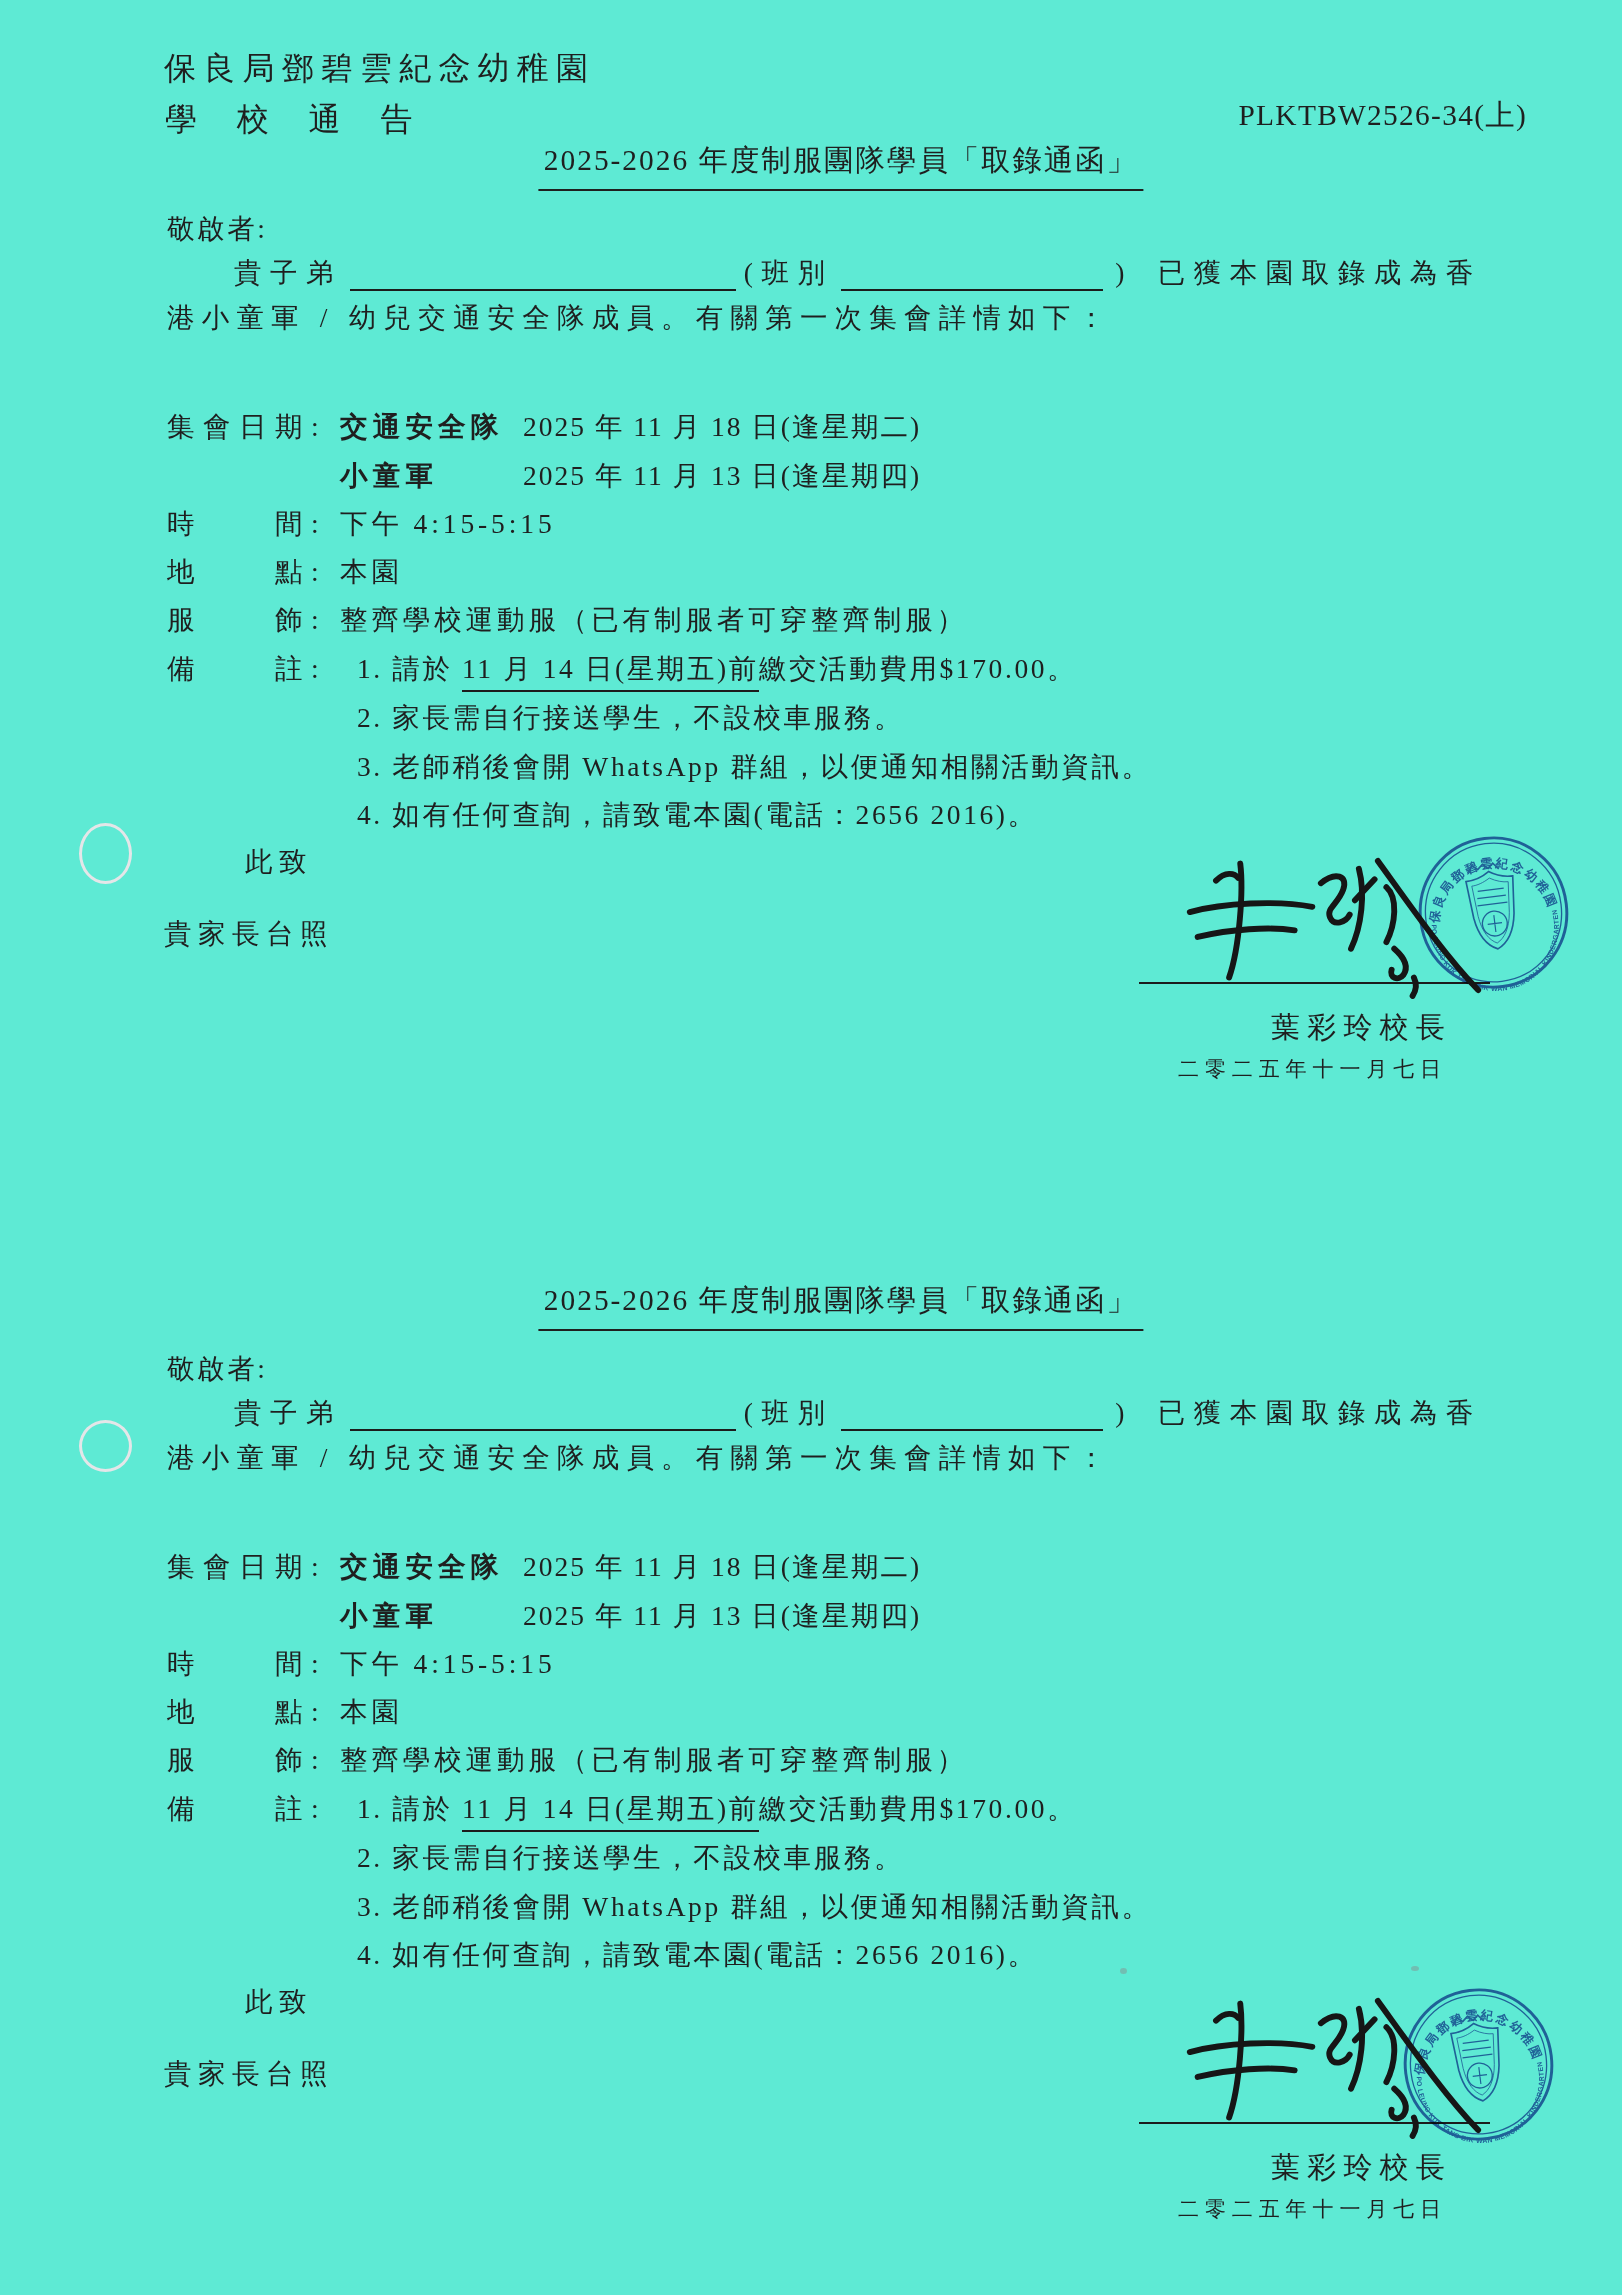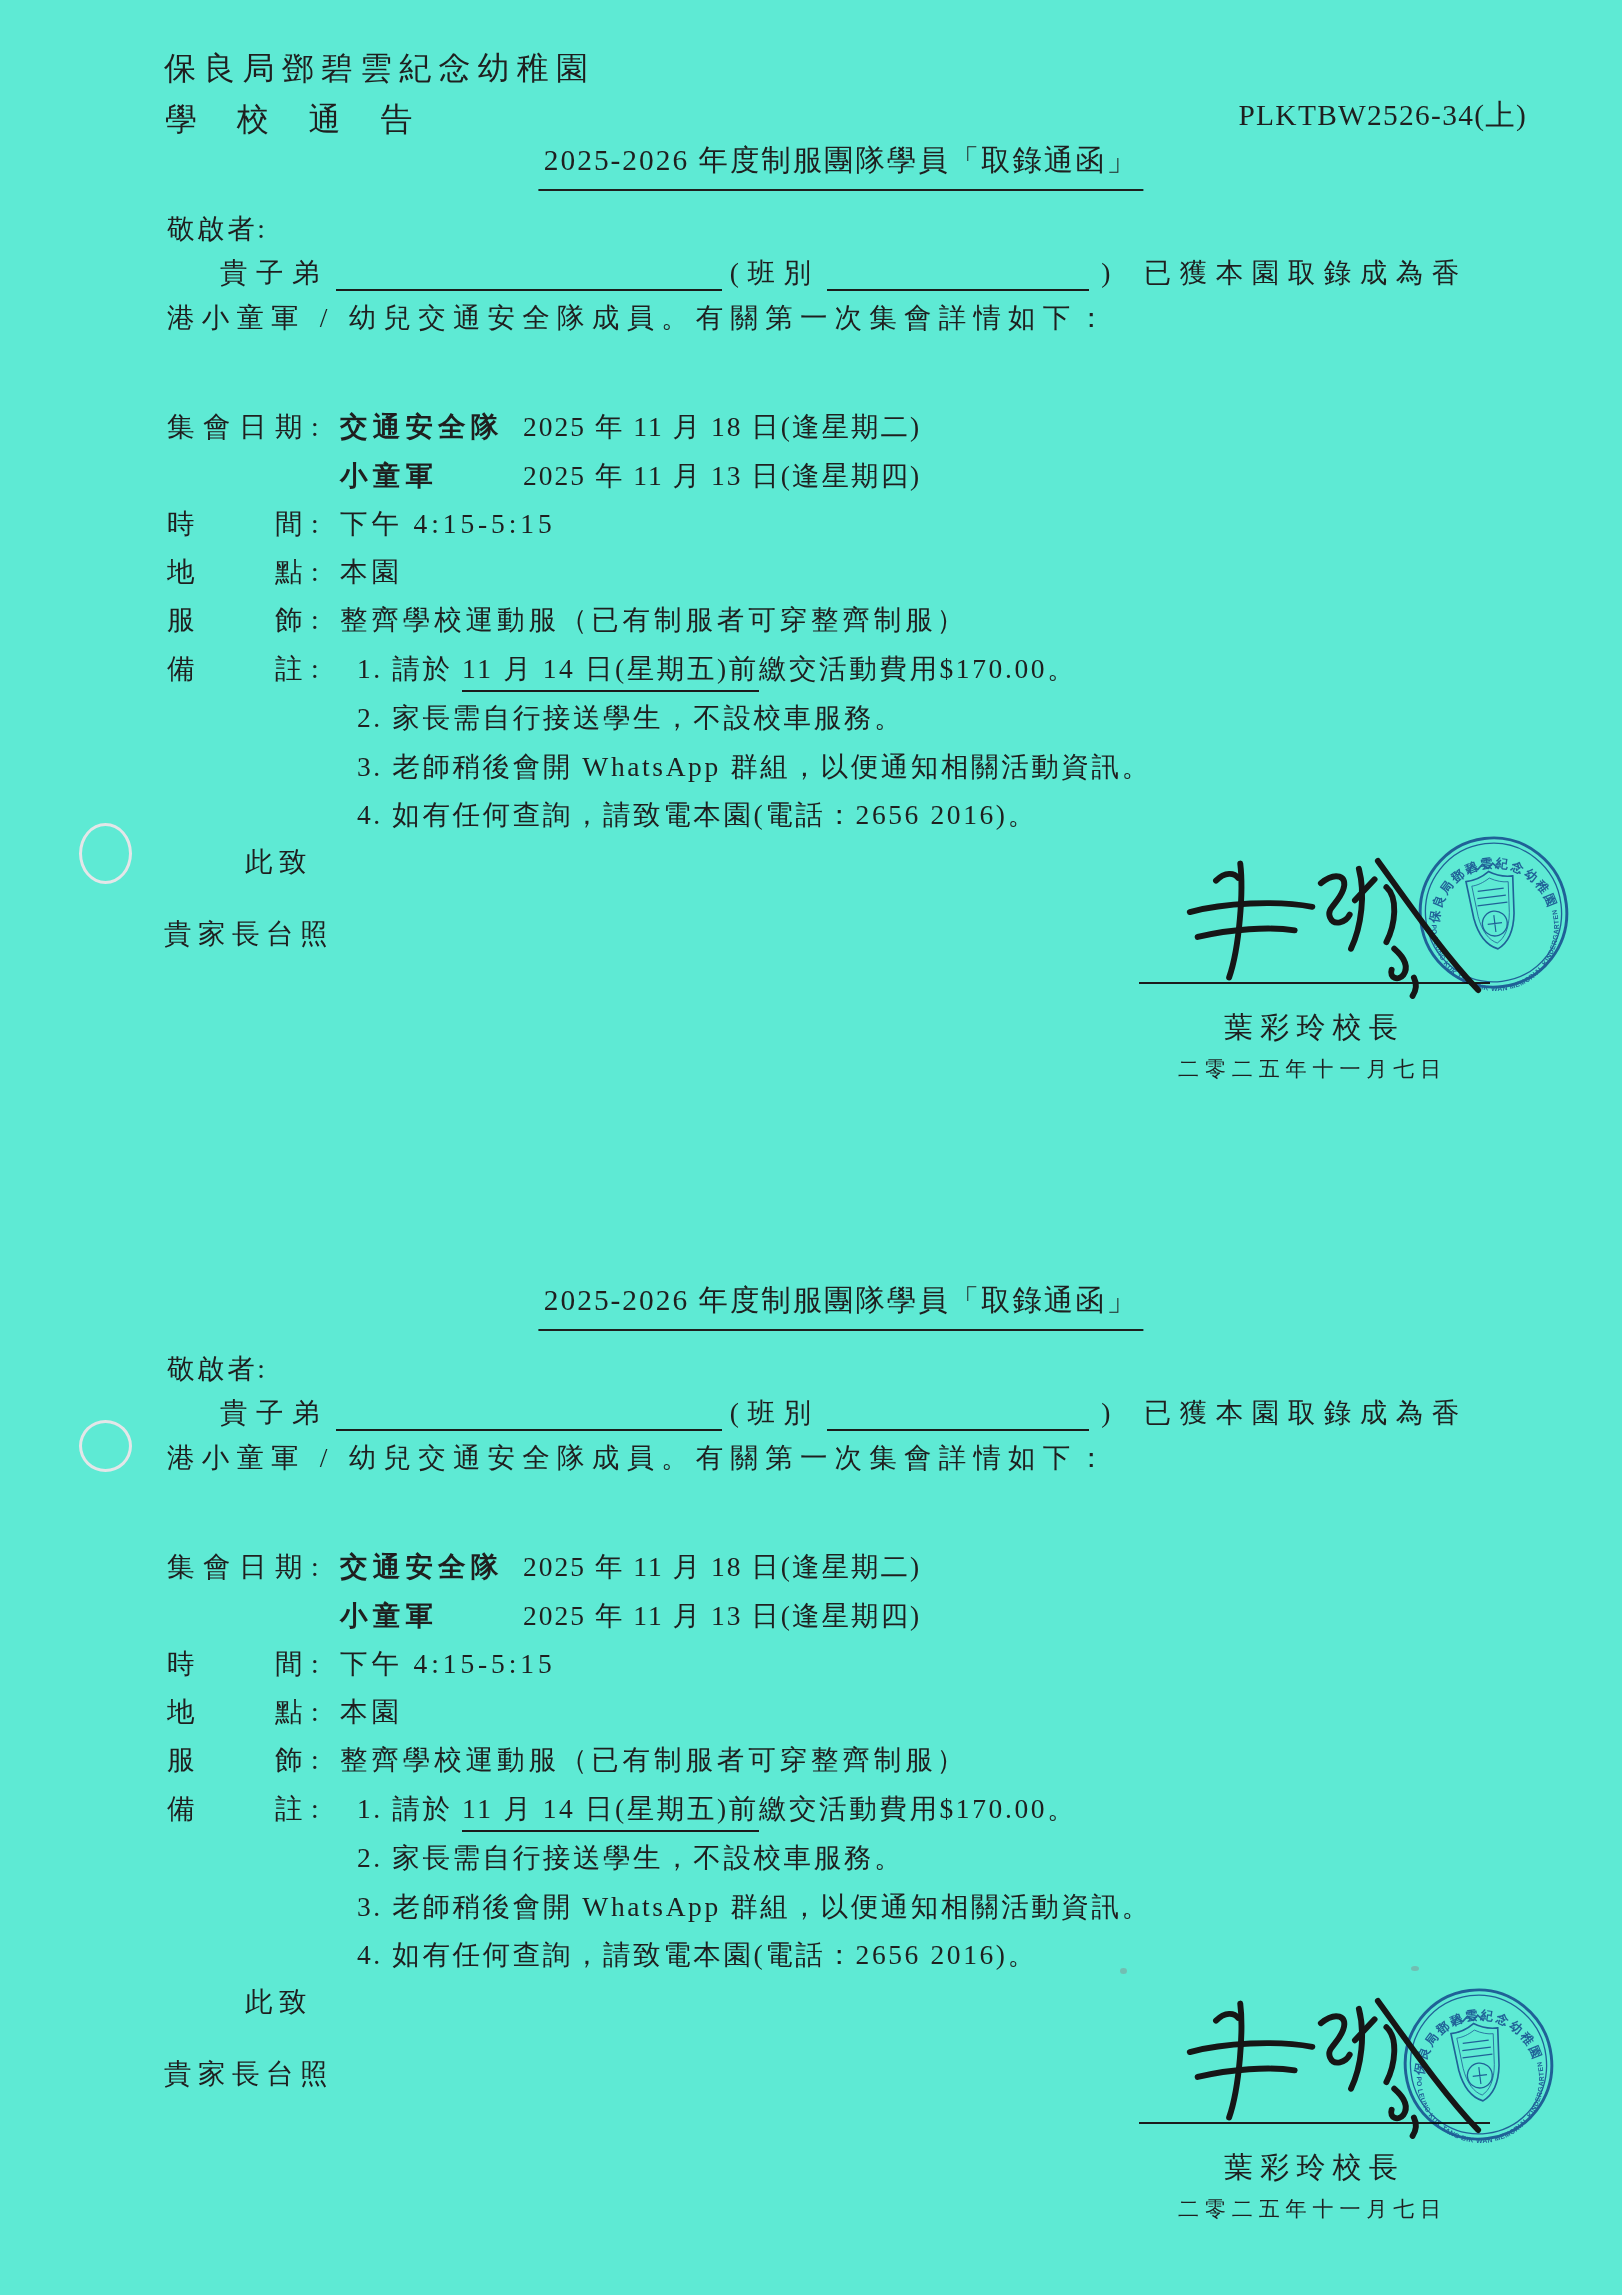--- a/index.html
+++ b/index.html
@@ -16,21 +16,21 @@
   .doc-type{position:absolute;left:165px;top:98px;font-size:32px;letter-spacing:3.9px;white-space:nowrap;}
   .ref-no{position:absolute;right:96px;top:96px;font-size:29.4px;letter-spacing:1.3px;white-space:nowrap;}
 
   
   .title{position:absolute;left:0;top:141px;width:1623px;text-align:center;}
   .title-text{display:inline-block;font-size:29.4px;letter-spacing:2px;border-bottom:2.6px solid #1f1f1f;
     padding:0 5.2px 7.9px;transform:translateX(29.4px);white-space:nowrap;}
 
   .line{position:absolute;white-space:nowrap;font-size:27.5px;}
   .salutation{left:167px;top:211px;letter-spacing:2.6px;}
-  .body-line1{left:220px;top:255px;letter-spacing:8.5px;}
+  .body-line1{left:234px;top:255px;letter-spacing:8.5px;}
   .body-line2{left:167px;top:300px;letter-spacing:7.2px;}
 
   .blank{display:inline-block;border-bottom:2.6px solid #1c1c1c;height:1.0em;vertical-align:text-bottom;
     margin:0 7.9px -2.6px 7.9px;}
   .blank-name{width:386px;} .blank-class{width:262px;margin-right:11.8px;}
   .gap{display:inline-block;width:25px;}
 
   
   .row{position:absolute;left:0;width:1623px;height:42px;font-size:27.5px;white-space:nowrap;margin-top:44px;}
   .row .lbl{position:absolute;left:167px;letter-spacing:8.5px;}
@@ -38,21 +38,21 @@
   .row .val{position:absolute;left:523px;letter-spacing:2px;}
   .row .val-near{position:absolute;left:340px;letter-spacing:3.9px;}
   .row .note-text{position:absolute;left:357px;letter-spacing:2.6px;}
   .row u{text-decoration:none;border-bottom:2.6px solid #1c1c1c;padding-bottom:6px;}
 
   .closing{left:245px;top:844px;letter-spacing:6.5px;}
   .addressee{left:164px;top:916px;letter-spacing:6.5px;}
 
   
   .sig-line{position:absolute;left:1139px;top:982px;width:351px;border-top:2.6px solid #1c1c1c;z-index:1;}
-  .principal{position:absolute;left:1224px;top:1008px;width:275px;font-size:29px;letter-spacing:7.2px;z-index:2;}
+  .principal{position:absolute;left:1224px;top:1008px;width:275px;text-align:center;font-size:29px;letter-spacing:7.2px;z-index:2;}
   .sign-date{position:absolute;left:1139px;top:1055px;width:347px;text-align:center;font-size:21px;letter-spacing:5.9px;z-index:2;}
   .signature-svg{position:absolute;left:1178px;top:849px;z-index:5;}
   .stamp-svg{position:absolute;left:1415px;top:832px;z-index:4;opacity:0.88;mix-blend-mode:multiply;}
   #copy2 .stamp-svg{left:1400px;top:844px;}
   .stamp-en{font-family:"Liberation Sans","DejaVu Sans",sans-serif;font-weight:bold;}
 
   
   .punch-ring{position:absolute;border:3.3px solid #e4e6e8;border-radius:50%;z-index:0;}
   .ring-1{left:79px;top:823px;width:47px;height:55px;}
   .ring-2{left:79px;top:1420px;width:47px;height:46px;}

